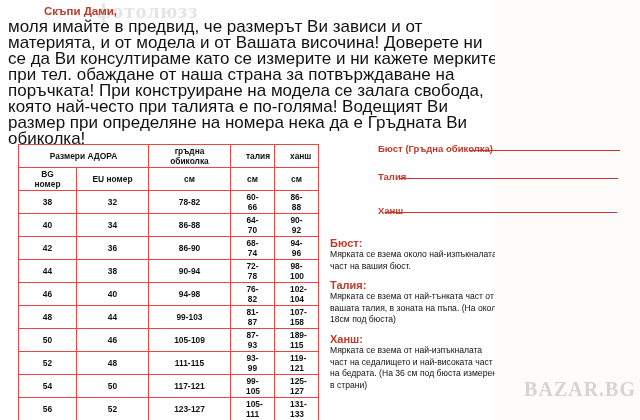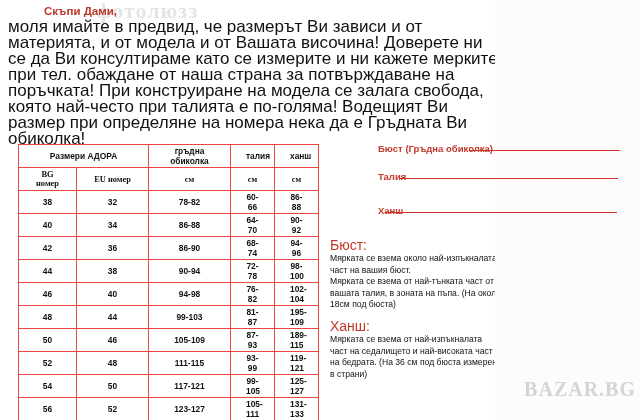--- a/index.html
+++ b/index.html
@@ -63,21 +63,21 @@
     padding: 0 15px;
     font-weight: bold;
     color: #111;
   }
   .col-a { width: 58px; }
   .col-b { width: 72px; }
   .col-c { width: 82px; }
   .col-d { width: 44px; }
   .col-e { width: 44px; }
   .hdr-top td { height: 30px; line-height: 10px; }
-  .hdr-sub td { height: 21px; font-family: Liberation Serif, serif; }
+  .hdr-sub td { height: 21px; }
 
   
   .figure-panel {
     position: absolute;
     left: 495px;
     top: 0;
     width: 145px;
     height: 420px;
     overflow: hidden;
   }
@@ -103,22 +103,22 @@
   }
 
   
   .notes {
     position: absolute;
     left: 330px;
     top: 237px;
     width: 172px;
   }
   .note-h {
-    font-size: 14px;
-    font-weight: normal;
+    font-size: 11px;
+    font-weight: bold;
     color: #c0392b;
     margin-top: 7px;
   }
   .note-h:first-child { margin-top: 0; }
   .note-p {
     font-size: 8.6px;
     line-height: 11.6px;
     color: #111111;
   }
 
@@ -210,21 +210,21 @@
           <td>40</td>
           <td>94-98</td>
           <td>76-82</td>
           <td>102-104</td>
         </tr>
         <tr>
           <td>48</td>
           <td>44</td>
           <td>99-103</td>
           <td>81-87</td>
-          <td>195-109</td>
+          <td>107-158</td>
         </tr>
         <tr>
           <td>50</td>
           <td>46</td>
           <td>105-109</td>
           <td>87-93</td>
           <td>189-115</td>
         </tr>
         <tr>
           <td>52</td>
@@ -247,20 +247,21 @@
           <td>105-111</td>
           <td>131-133</td>
         </tr>
       </tbody>
     </table>
   </div>
 
   <div class="notes">
     <div class="note-h">Бюст:</div>
     <div class="note-p">Мярката се взема около най-изпъкналата част на вашия бюст.</div>
+    <div class="note-h">Талия:</div>
     <div class="note-p">Мярката се взема от най-тънката част от вашата талия, в зоната на пъпа. (На около 18см под бюста)</div>
     <div class="note-h">Ханш:</div>
     <div class="note-p">Мярката се взема от най-изпъкналата част на седалището и най-високата част на бедрата. (На 36 см под бюста измерено в страни)</div>
   </div>
 
   <div class="figure-panel">
     <div class="fig-bg"></div>
     <svg width="145" height="420" viewBox="0 0 145 420">
 
       <path d="M52 36 C50 16, 66 6, 76 8 C90 10, 96 22, 94 40 C93 56, 88 66, 84 72 L62 72 C56 62, 53 50, 52 36 Z" fill="#3a2a22"></path>

